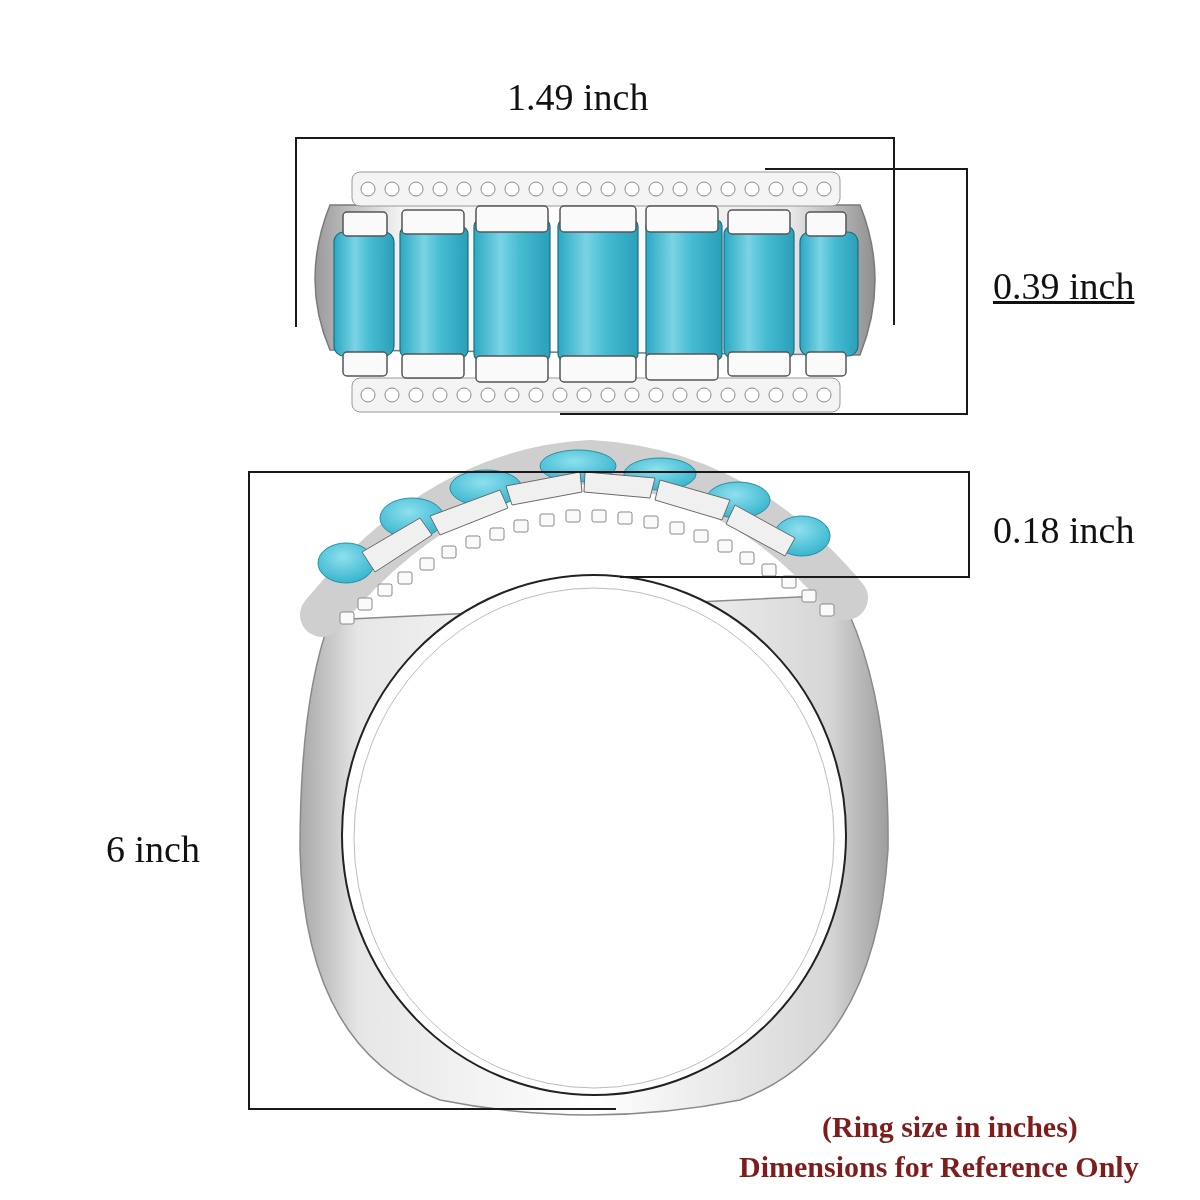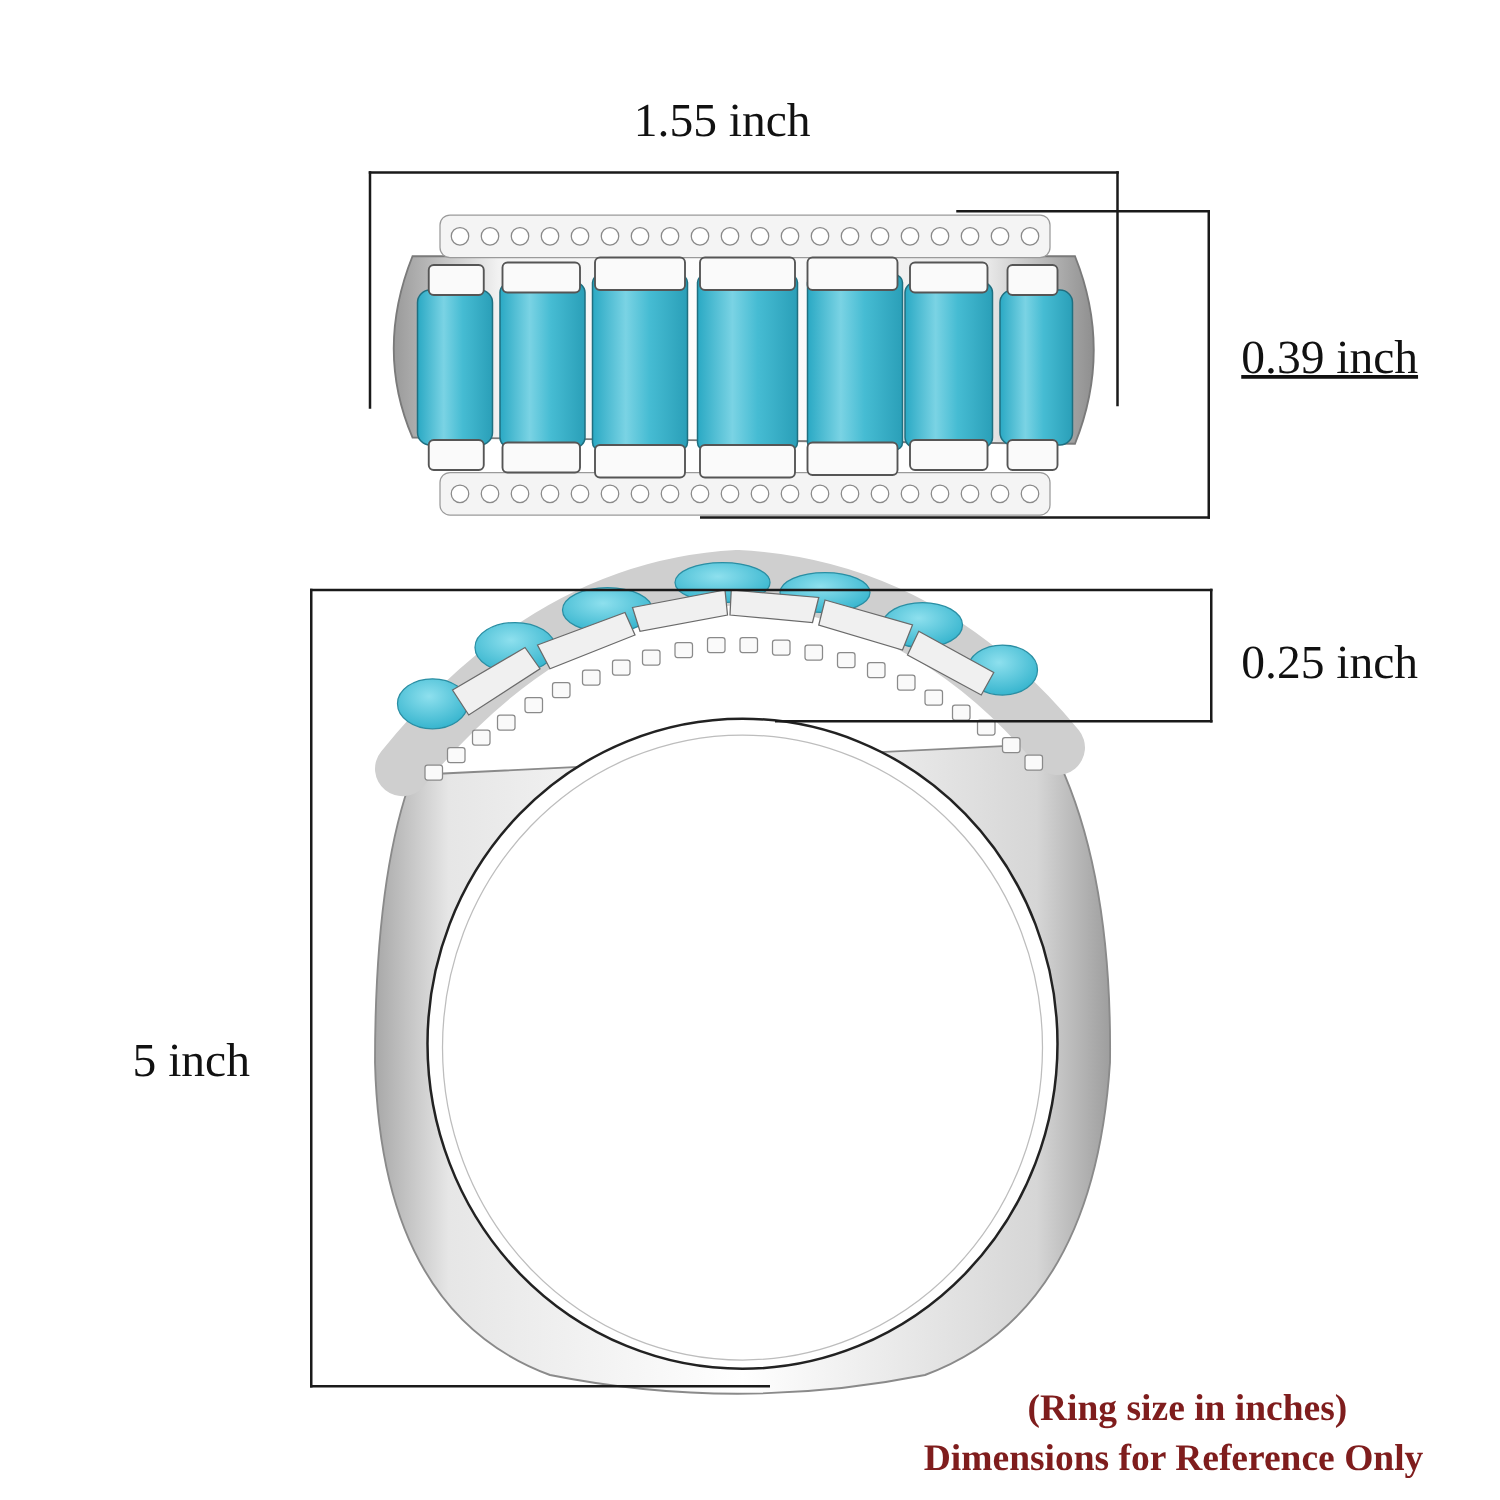--- a/index.html
+++ b/index.html
@@ -184,19 +184,19 @@
 <div class="line" style="left:966px; top:168px; width:2px; height:247px;"></div>
 <div class="line" style="left:560px; top:413px; width:408px; height:2px;"></div>
 
 <div class="line" style="left:248px; top:471px; width:722px; height:2px;"></div>
 <div class="line" style="left:968px; top:471px; width:2px; height:107px;"></div>
 <div class="line" style="left:620px; top:576px; width:350px; height:2px;"></div>
 
 <div class="line" style="left:248px; top:471px; width:2px; height:639px;"></div>
 <div class="line" style="left:248px; top:1108px; width:368px; height:2px;"></div>
 
-<div class="label" style="left:507px; top:75px;">1.55 inch</div>
+<div class="label" style="left:507px; top:75px;">1.49 inch</div>
 <div class="label" style="left:993px; top:264px;text-decoration:underline;">0.39 inch</div>
-<div class="label" style="left:993px; top:508px;">0.25 inch</div>
-<div class="label" style="left:106px; top:827px;">5 inch</div>
+<div class="label" style="left:993px; top:508px;">0.18 inch</div>
+<div class="label" style="left:106px; top:827px;">6 inch</div>
 
 <div class="note" style="left:822px; top:1110px;">(Ring size in inches)</div>
 <div class="note" style="left:739px; top:1150px;">Dimensions for Reference Only</div>
 
 </body></html>

